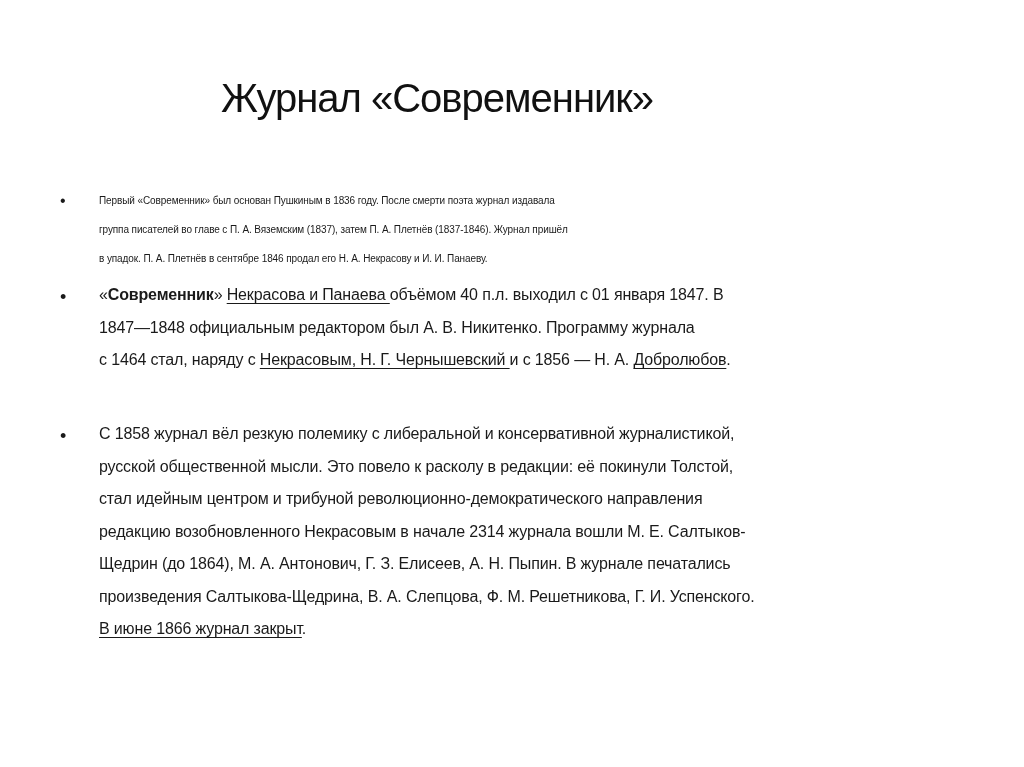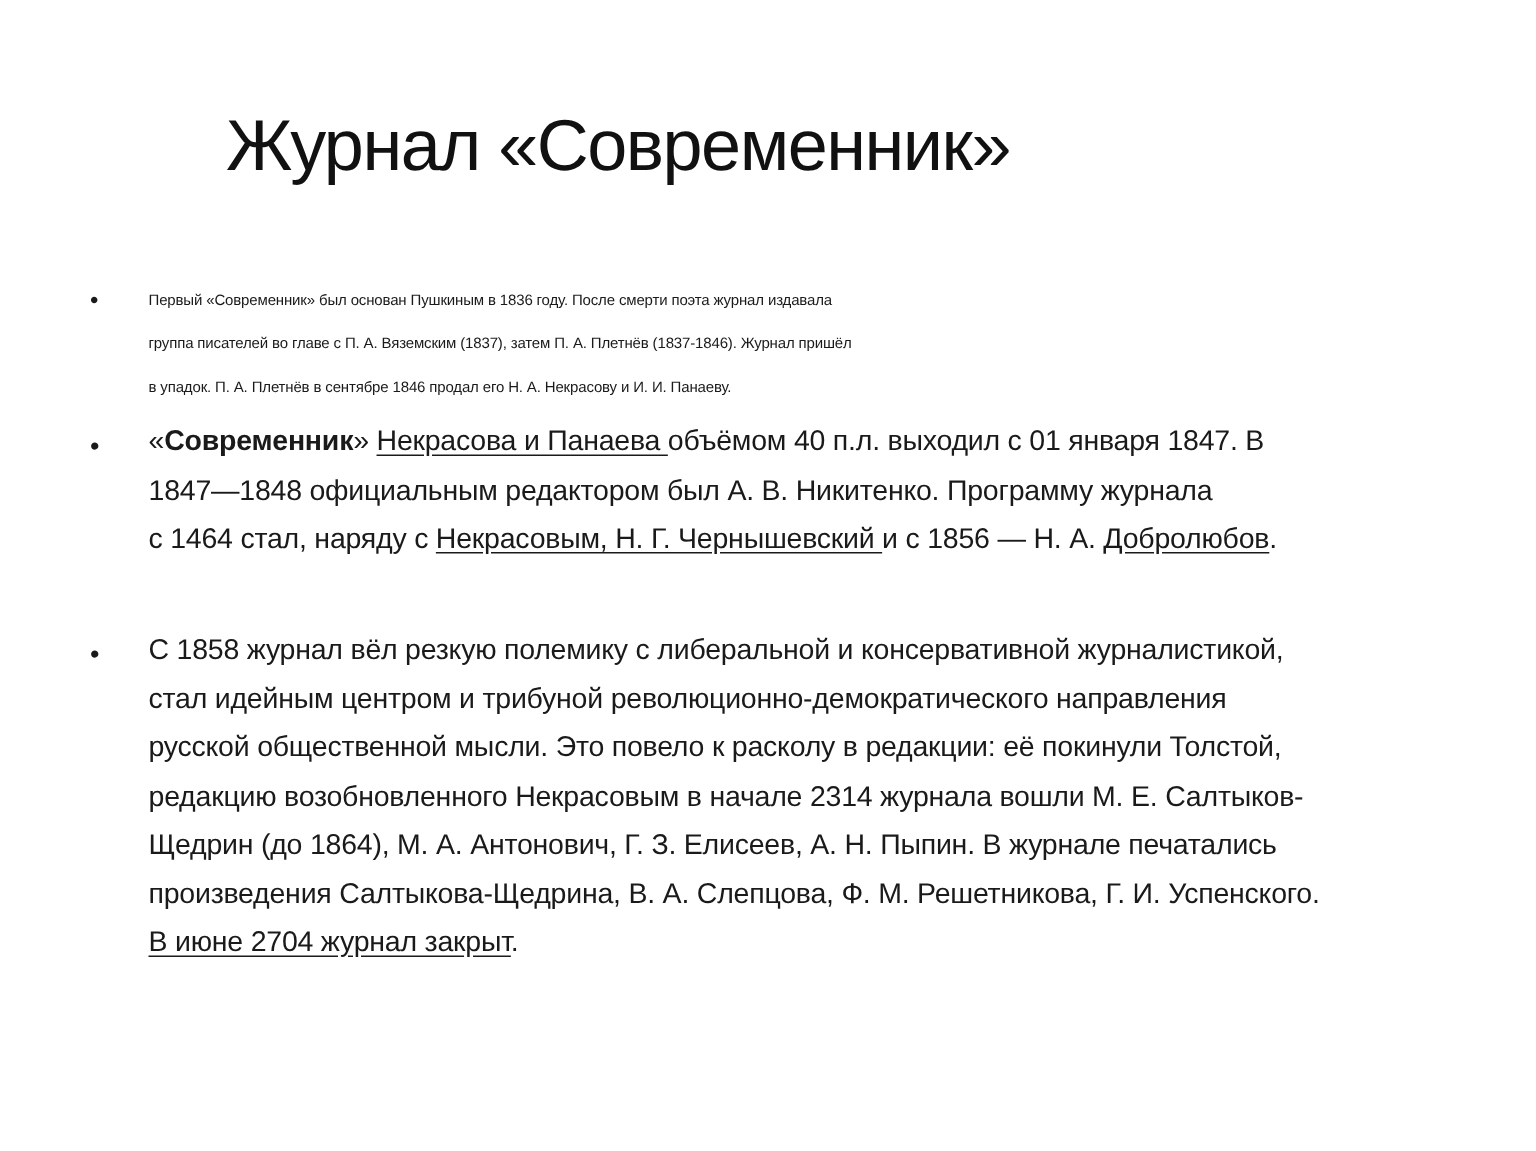--- a/index.html
+++ b/index.html
@@ -1,24 +1,24 @@
 <!DOCTYPE html>
 <html><head>
 <meta charset="utf-8">
 <style>
   html, body { margin:0; padding:0; background:#ffffff; }
   body { width:1024px; height:767px; position:relative; overflow:hidden; font-family:"Liberation Sans", sans-serif; color:#1a1a1a; }
-  .title { position:absolute; left:0; top:62px; width:824px; text-align:center; font-size:48px; line-height:72px; letter-spacing:-1px; color:#111; }
+  .title { position:absolute; left:0; top:62px; width:824px; text-align:center; font-size:40px; line-height:72px; letter-spacing:-1px; color:#111;padding-left:25px; }
   .bullet { position:absolute; left:60px; width:920px; }
   .dot { position:absolute; left:0; top:0; font-size:16px; }
   .text { position:absolute; left:39px; }
   .line { white-space:nowrap; display:block; }
   .b1 .line { font-size:10px; line-height:29px; letter-spacing:-0.1px; }
   .b1 .dot { top:6px; }
-  .big .line { font-size:19px; line-height:32.5px; letter-spacing:-0.15px; }
+  .big .line { font-size:16px; line-height:32.5px; letter-spacing:-0.15px; }
   .big .dot { top:8px; font-size:18px; }
   .u { text-decoration:underline; text-underline-offset:3px; }
   .bold { font-weight:bold; }
 </style>
 </head>
 <body>
 
 <div>
   <div class="title">Журнал «Современник»</div>
 
@@ -37,21 +37,21 @@
       <span class="line"><span>«</span><span class="bold">Современник</span><span>» </span><span class="u">Некрасова и Панаева </span><span>объёмом 40 п.л. выходил с 01 января 1847. В</span></span>
       <span class="line">1847—1848 официальным редактором был А. В. Никитенко. Программу журнала</span>
       <span class="line"><span>с 1464 стал, наряду с </span><span class="u">Некрасовым, Н. Г. Чернышевский </span><span>и с 1856 — Н. А. </span><span class="u">Добролюбов</span><span>.</span></span>
     </div>
   </div>
 
   <div class="bullet big" style="top:418px;">
     <span class="dot">•</span>
     <div class="text">
       <span class="line">С 1858 журнал вёл резкую полемику с либеральной и консервативной журналистикой,</span>
+      <span class="line">русской общественной мысли. Это повело к расколу в редакции: её покинули Толстой,</span>
       <span class="line">стал идейным центром и трибуной революционно-демократического направления</span>
-      <span class="line">русской общественной мысли. Это повело к расколу в редакции: её покинули Толстой,</span>
       <span class="line">редакцию возобновленного Некрасовым в начале 2314 журнала вошли М. Е. Салтыков-</span>
       <span class="line">Щедрин (до 1864), М. А. Антонович, Г. З. Елисеев, А. Н. Пыпин. В журнале печатались</span>
       <span class="line">произведения Салтыкова-Щедрина, В. А. Слепцова, Ф. М. Решетникова, Г. И. Успенского.</span>
-      <span class="line"><span class="u">В июне 2704 журнал закрыт</span><span>.</span></span>
+      <span class="line"><span class="u">В июне 1866 журнал закрыт</span><span>.</span></span>
     </div>
   </div>
 </div>
 
 </body></html>

